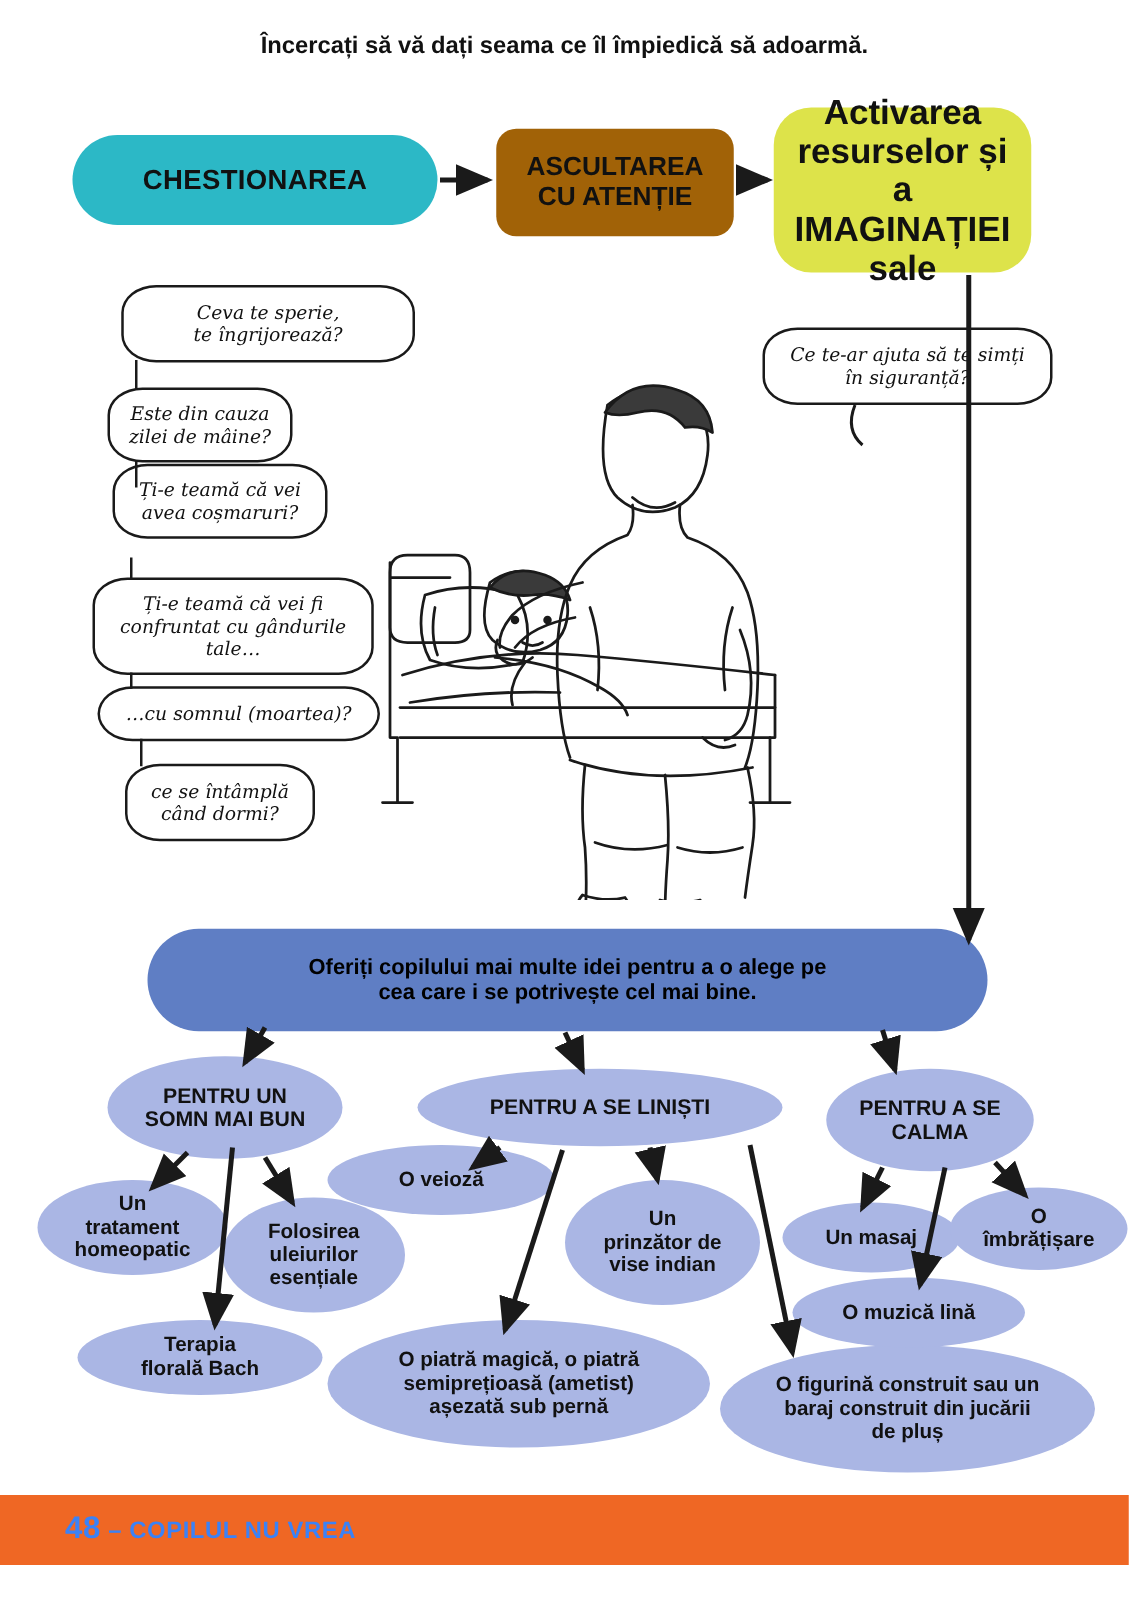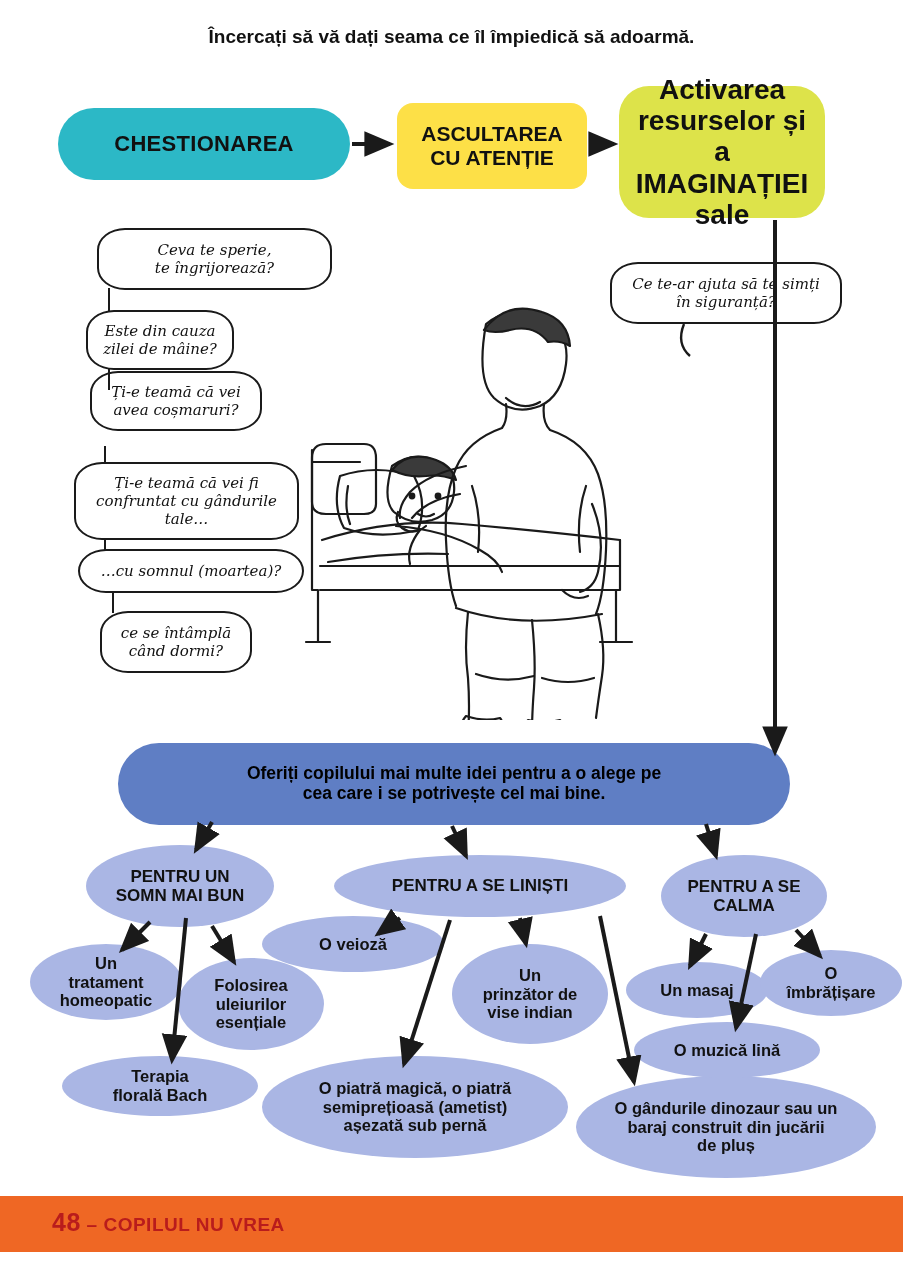--- a/index.html
+++ b/index.html
@@ -49,21 +49,21 @@
     left: 58px; top: 108px;
     width: 292px; height: 72px;
     background: #2cb8c6;
     border-radius: 36px;
     font-size: 22px;
     letter-spacing: .3px;
   }
   #box-ascultarea {
     left: 397px; top: 103px;
     width: 190px; height: 86px;
-    background: #fde047;
+    background: #a16207;
     border-radius: 16px;
     font-size: 21px;
   }
   #box-activarea {
     left: 619px; top: 86px;
     width: 206px; height: 132px;
     background: #dde34a;
     border-radius: 30px;
     font-size: 28px;
     padding: 0 6px;
@@ -158,21 +158,21 @@
     width: 903px;
     height: 56px;
     background: #ef6724;
   }
   .footer-text {
     position: absolute;
     left: 52px;
     top: 1208px;
     font-size: 19px;
     font-weight: bold;
-    color: #b91c1c;
+    color: #3b82f6;
     letter-spacing: .5px;
   }
   .footer-text .pagenum { font-size: 25px; }
 
   
   #illustration {
     position: absolute;
     left: 300px;
     top: 290px;
     width: 400px;
@@ -327,21 +327,21 @@
     <span style="white-space:pre-line">Un
 prinzător de
 vise indian</span>
   </div>
   <div class="ellipse" id="leaf-5">
     <span style="white-space:pre-line">O piatră magică, o piatră
 semiprețioasă (ametist)
 așezată sub pernă</span>
   </div>
   <div class="ellipse" id="leaf-6">
-    <span style="white-space:pre-line">O gândurile dinozaur sau un
+    <span style="white-space:pre-line">O figurină construit sau un
 baraj construit din jucării
 de pluș</span>
   </div>
   <div class="ellipse" id="leaf-7">
     <span style="white-space:pre-line">Un masaj</span>
   </div>
   <div class="ellipse" id="leaf-8">
     <span style="white-space:pre-line">O
 îmbrățișare</span>
   </div>

